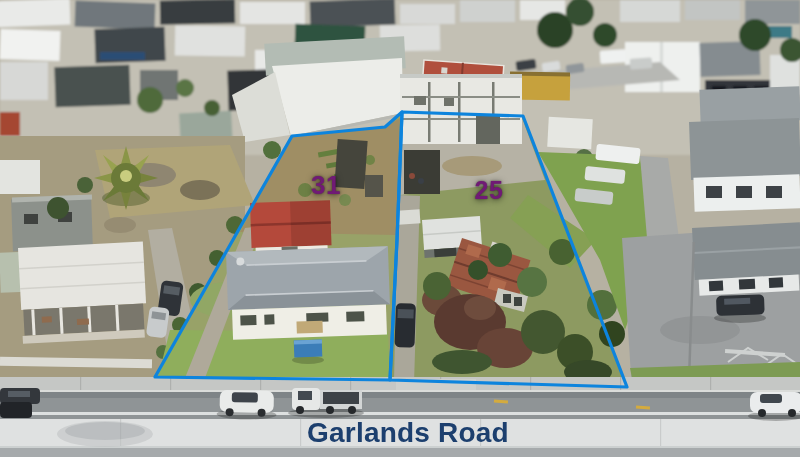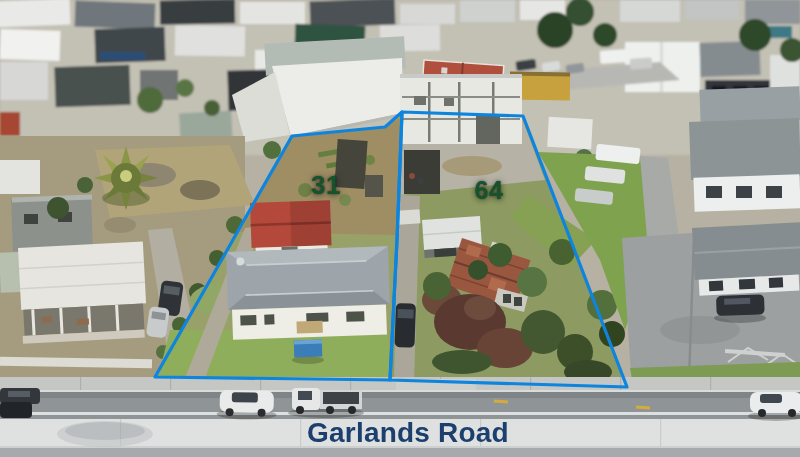--- a/index.html
+++ b/index.html
@@ -7,21 +7,21 @@
     position:relative;
     width:800px;height:457px;
     overflow:hidden;
     font-family:"Liberation Sans", sans-serif;
     background:#b6b1a2;
   }
   .scene svg{position:absolute;left:0;top:0;width:800px;height:457px;display:block;}
   .lot-label{
     position:absolute;
     transform:translate(-50%,-50%);
-    color:#14532d;
+    color:#701a75;
     font-weight:600;
     text-shadow:0 1px 6px rgba(0,0,0,.6), 0 0 2px rgba(0,0,0,.45);
     letter-spacing:.5px;
     user-select:none;
   }
   .lot-label.l31{left:326px;top:185px;font-size:26px;}
   .lot-label.l35{left:489px;top:190px;font-size:25px;}
   .road-label{
     position:absolute;
     left:408px;top:433px;
@@ -418,15 +418,15 @@
     </g>
   </g>
 
   <g fill="none" stroke-linejoin="round" stroke-linecap="round">
     <polygon points="155,377 292,136 385,127 402,112 397,240 390,380" stroke="#0d84dd" stroke-width="3.2"></polygon>
     <polygon points="402,112 523,116 627,387 390,380 397,240" stroke="#0d84dd" stroke-width="3.2"></polygon>
   </g>
 </svg>
 
 <div class="lot-label l31">31</div>
-<div class="lot-label l35">64</div>
+<div class="lot-label l35">25</div>
 <div class="road-label">Garlands Road</div>
 </div>
 
 </body></html>

